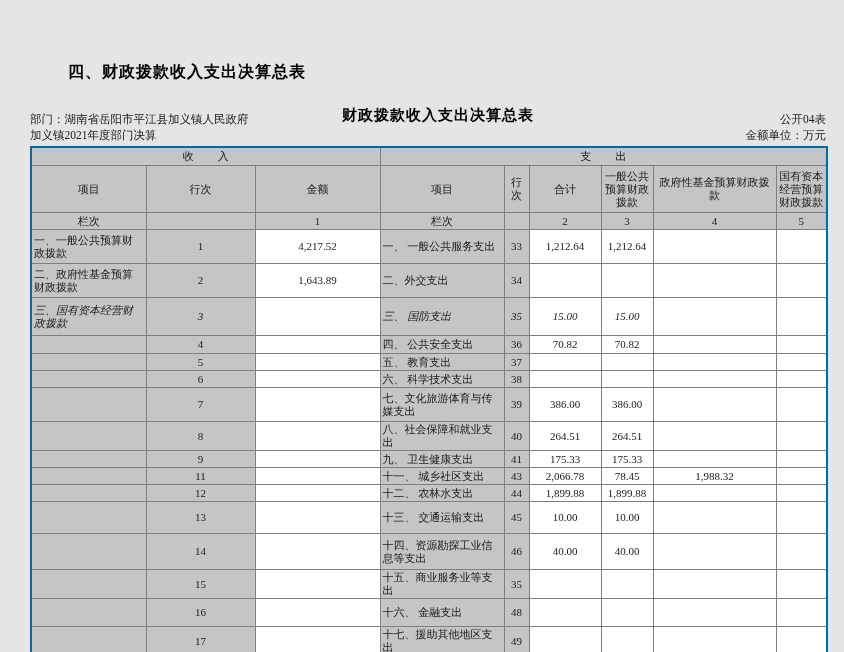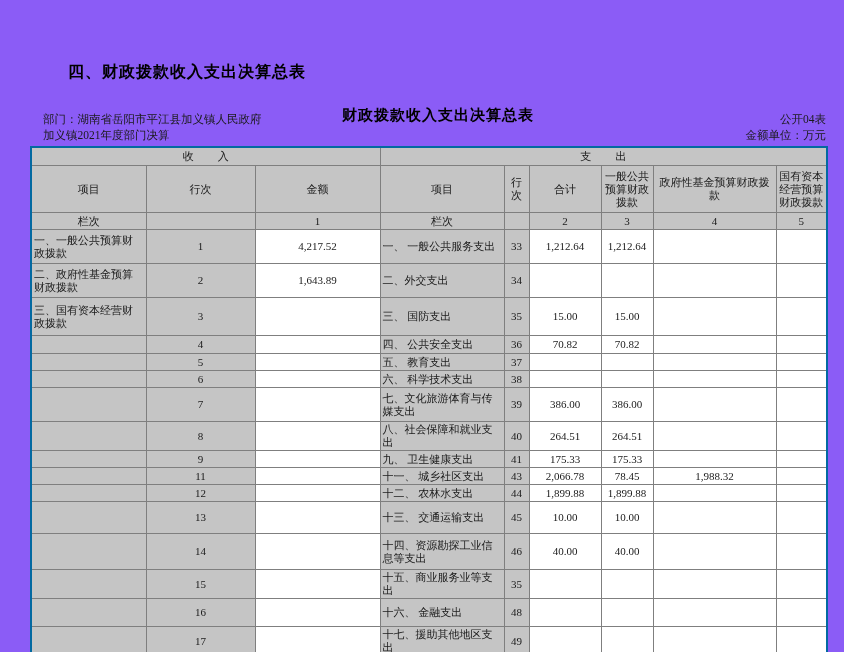--- a/index.html
+++ b/index.html
@@ -1,31 +1,31 @@
 <!DOCTYPE html>
 <html style="--cell-grey: #c5c5c5; --border-grey: #7f7f7f;"><head>
 <meta charset="utf-8">
 <style>
   html,body{margin:0;padding:0;background:#ffffff;}
   .page{
-    position:relative;width:844px;height:652px;background:#8b5cf6;overflow:hidden;
+    position:relative;width:844px;height:652px;background:#e5e5e5;overflow:hidden;
     font-family:"Liberation Serif","DejaVu Serif",serif;color:#1a1a1a;
   }
   .section-title{
     position:absolute;left:68px;top:62px;margin:0;
     font-family:"Liberation Sans","DejaVu Sans",sans-serif;
     font-size:16px;font-weight:bold;letter-spacing:1px;color:#000;
   }
   .table-title{
     position:absolute;left:0;top:90px;width:100%;margin:16px;text-align:center;
     font-family:"Liberation Sans","DejaVu Sans",sans-serif;
     font-size:15px;font-weight:bold;letter-spacing:1px;color:#000;
   }
   .meta-row{
-    position:absolute;left:43px;right:18px;display:flex;justify-content:space-between;
+    position:absolute;left:30px;right:18px;display:flex;justify-content:space-between;
     font-size:11.5px;line-height:14px;
   }
   .meta-row.first{top:112px;}
   .meta-row.second{top:128px;}
 
   table.fiscal{
     position:absolute;left:30px;top:146px;width:796px;
     border-collapse:collapse;table-layout:fixed;
     border:2px solid #0369a1;
     font-size:11px;line-height:13px;
@@ -119,21 +119,21 @@
           <td class="item grey">二、政府性基金预算财政拨款</td>
           <td class="num grey">2</td>
           <td class="val white">1,643.89</td>
           <td class="item grey">二、外交支出</td>
           <td class="num grey">34</td>
           <td class="val white"></td>
           <td class="val white"></td>
           <td class="val white"></td>
           <td class="val white"></td>
         </tr>
-        <tr style="height: 38px;">
+        <tr style="height: 38px; font-style: italic;">
           <td class="item grey">三、国有资本经营财政拨款</td>
           <td class="num grey">3</td>
           <td class="val white"></td>
           <td class="item grey">三、 国防支出</td>
           <td class="num grey">35</td>
           <td class="val white">15.00</td>
           <td class="val white">15.00</td>
           <td class="val white"></td>
           <td class="val white"></td>
         </tr>

